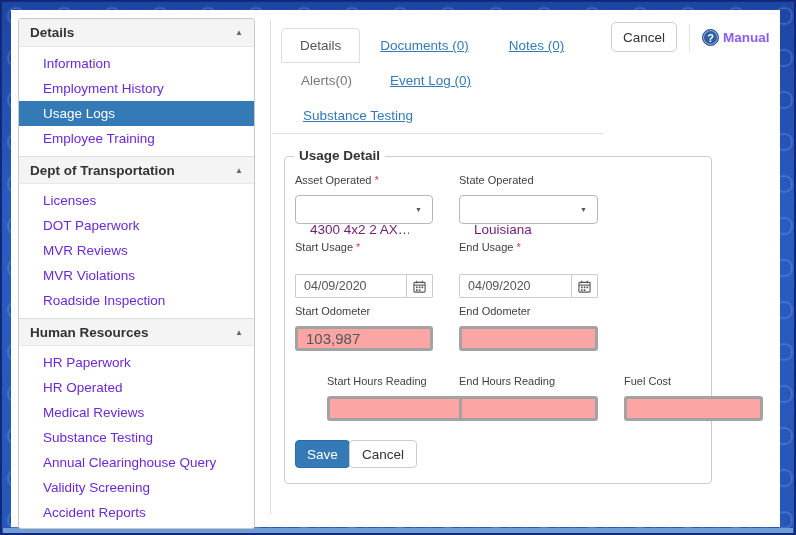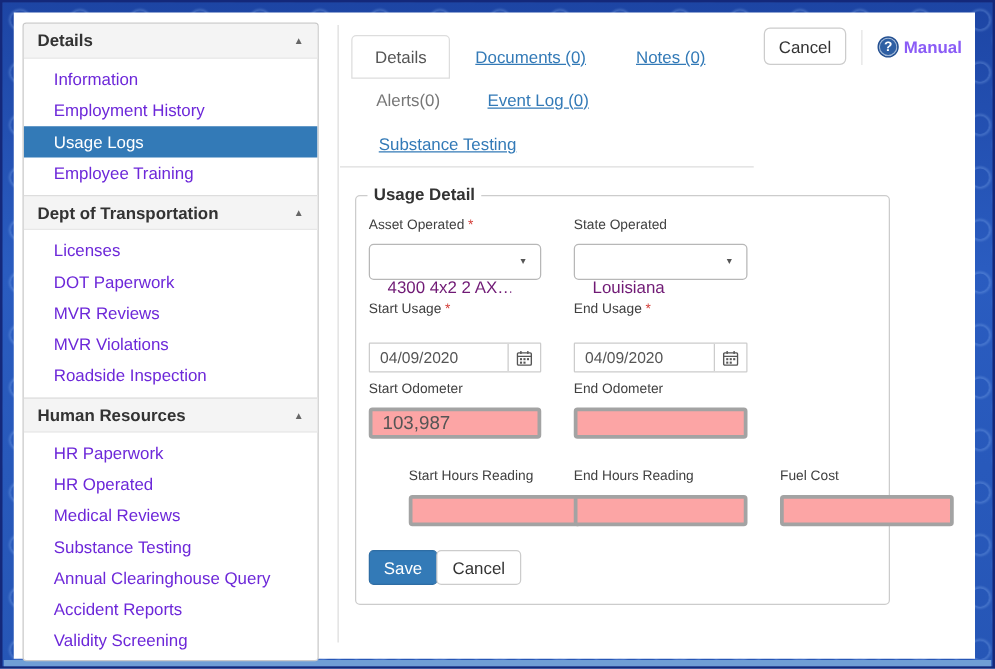--- a/index.html
+++ b/index.html
@@ -161,22 +161,22 @@
       <div class="sec-header">
         <span>Human Resources</span>
         <span class="tri">▲</span>
       </div>
       <div class="sec-items">
         <div class="item">HR Paperwork</div>
         <div class="item">HR Operated</div>
         <div class="item">Medical Reviews</div>
         <div class="item">Substance Testing</div>
         <div class="item">Annual Clearinghouse Query</div>
+        <div class="item">Validity Screening</div>
         <div class="item">Accident Reports</div>
-        <div class="item">Validity Screening</div>
       </div>
     </section>
   </nav>
 
   <div class="main-divider"></div>
 
   <div class="tabs">
     <div class="trow r1">
       <a class="tab active">Details</a>
       <a class="tab link">Documents (0)</a>

